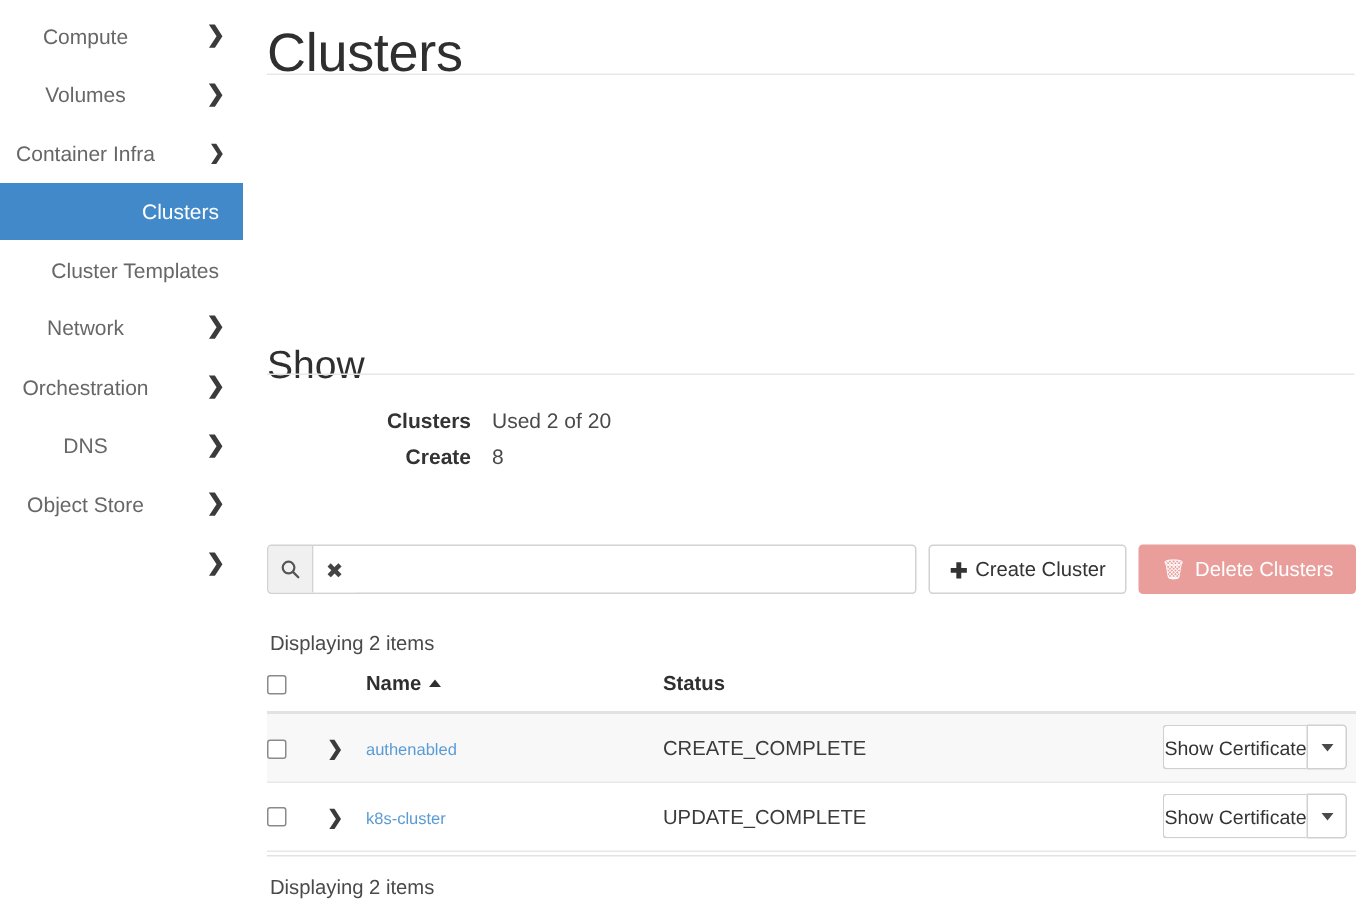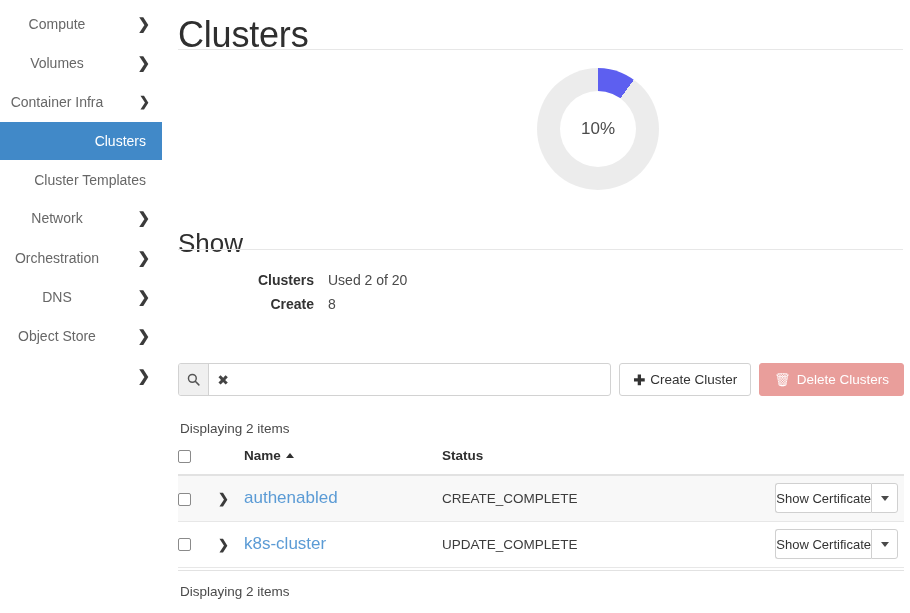--- a/index.html
+++ b/index.html
@@ -294,21 +294,21 @@
   .row-chev {
     font-size: 13px;
     font-weight: bold;
     color: #3b3b3b;
     cursor: pointer;
   }
   .name-link {
     color: #5b9bd5;
     text-decoration: none;
     cursor: pointer;
-    font-size: 17px;
+    font-size: 11px;
   }
 
   .split {
     display: flex;
     justify-content: flex-end;
     align-items: center;
     padding-right: 6px;
   }
   .split .main {
     height: 30px;
@@ -403,25 +403,20 @@
       <span class="nav-chev">❯</span>
     </div>
 
   </nav>
 
   <main id="content">
 
     <h1 class="page-title">Clusters</h1>
     <div class="title-rule"></div>
 
-    <div id="donut-wrap">
-      <div id="donut" style="background: conic-gradient(rgb(93, 95, 240) 0deg, rgb(93, 95, 240) 36deg, rgb(236, 236, 236) 36deg, rgb(236, 236, 236) 360deg);">
-        <div id="donut-hole">10%</div>
-      </div>
-    </div>
 
     <h2 class="stats-title">Show</h2>
     <div class="stats-rule"></div>
 
     <table class="stats-table">
       <tbody>
         <tr>
           <td class="k">Clusters</td>
           <td class="v">Used 2 of 20</td>
         </tr>

